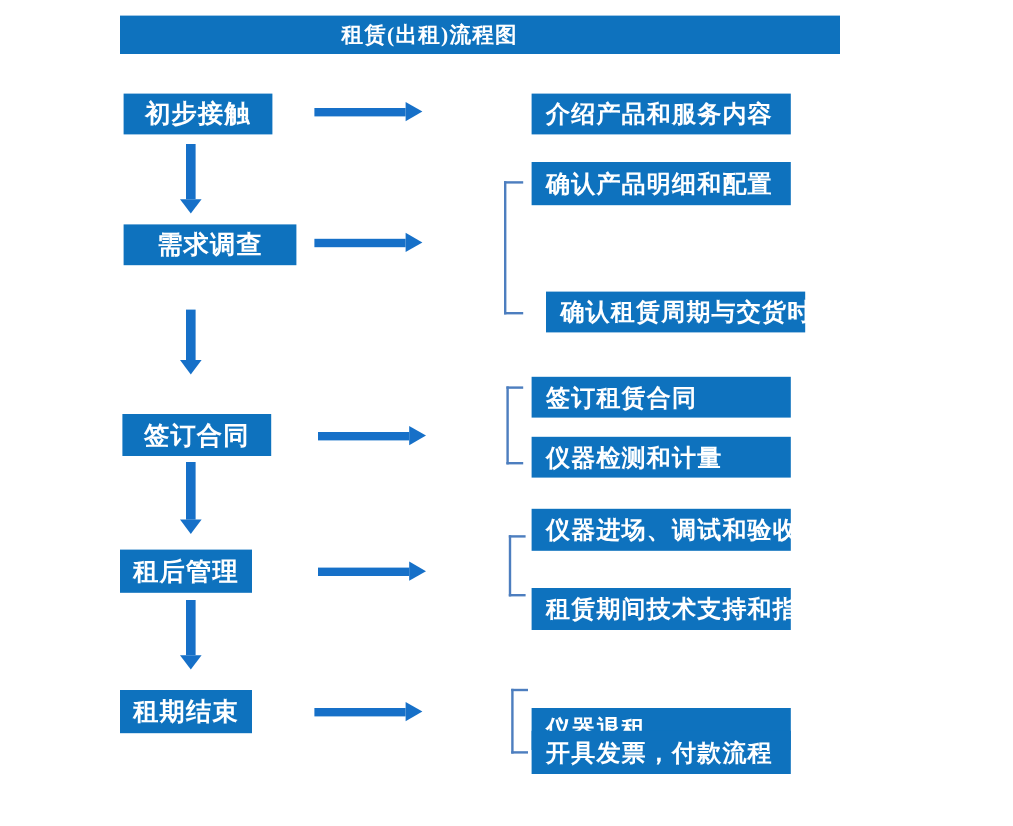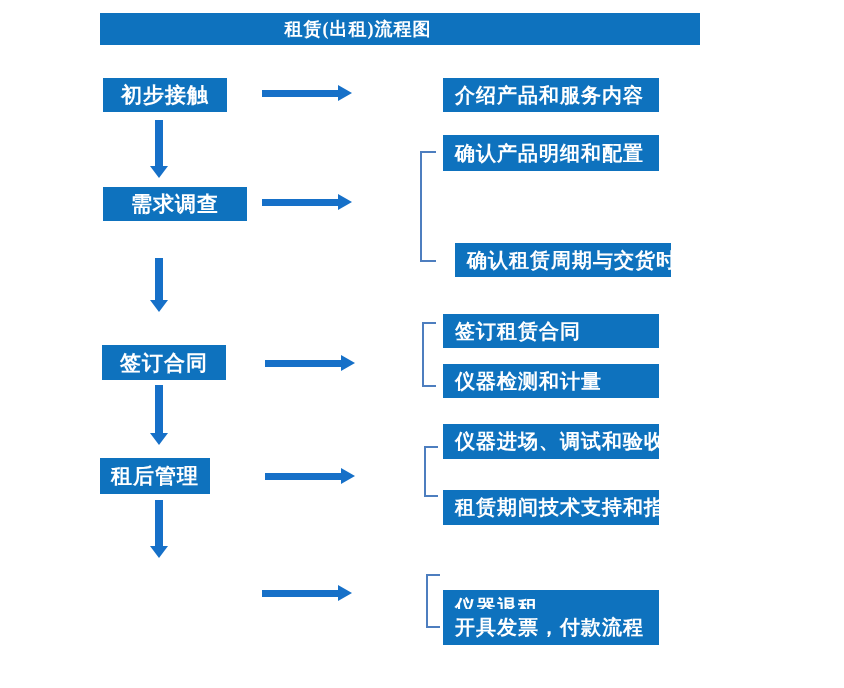--- a/index.html
+++ b/index.html
@@ -77,20 +77,21 @@
 <div class="canvas">
 
   <div class="title-bar">
     <span class="title-text">租赁(出租)流程图</span>
   </div>
 
   <div class="step-box" style="left:103px; top:78px;  width:124px; height:34px;">初步接触</div>
   <div class="step-box" style="left:103px; top:187px; width:144px; height:34px;">需求调查</div>
   <div class="step-box" style="left:102px; top:345px; width:124px; height:35px;">签订合同</div>
   <div class="step-box" style="left:100px; top:458px; width:110px; height:36px;">租后管理</div>
+  <div class="step-box" style="left:100px; top:575px; width:110px; height:36px;">租期结束</div>
 
   <div class="detail-box" style="top:78px;  height:34px;">介绍产品和服务内容</div>
 
   <div class="detail-box" style="top:135px; height:36px;">确认产品明细和配置</div>
   <div class="detail-box" style="top:243px; height:34px;margin-left:12px;">确认租赁周期与交货时间</div>
 
   <div class="detail-box" style="top:314px; height:34px;">签订租赁合同</div>
   <div class="detail-box" style="top:364px; height:34px;">仪器检测和计量</div>
 
   <div class="detail-box" style="top:424px; height:35px;">仪器进场、调试和验收</div>

